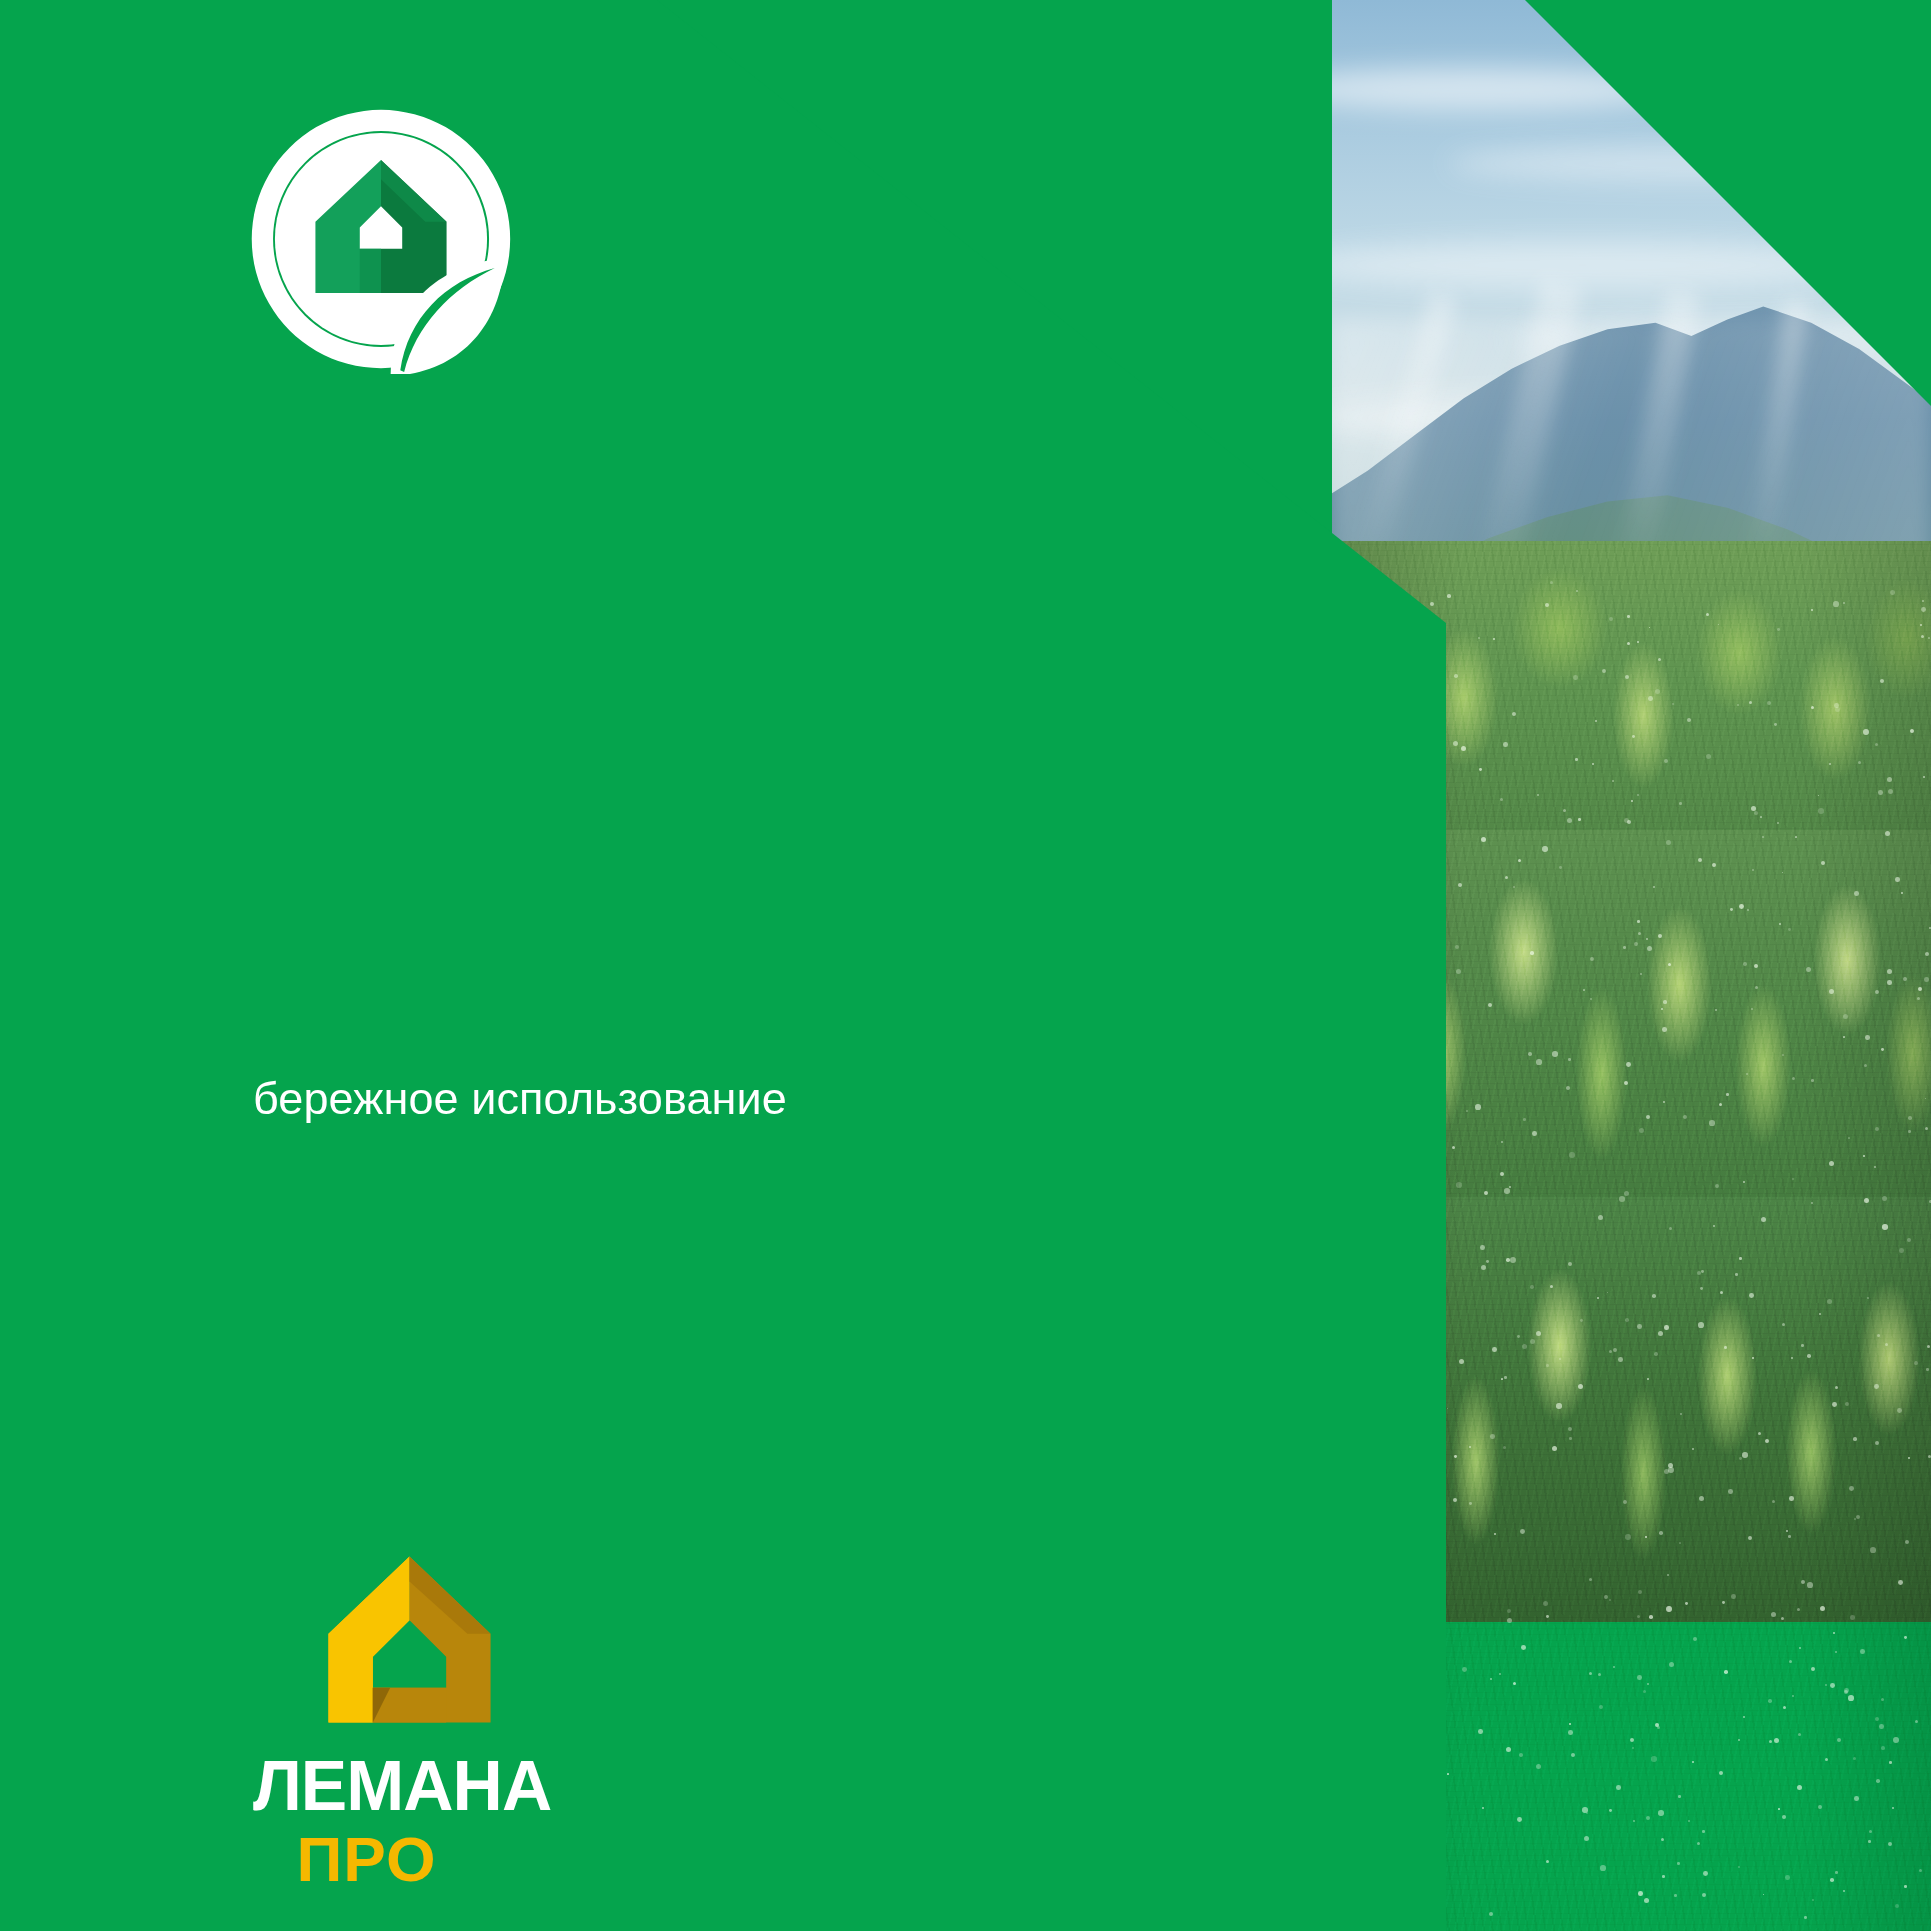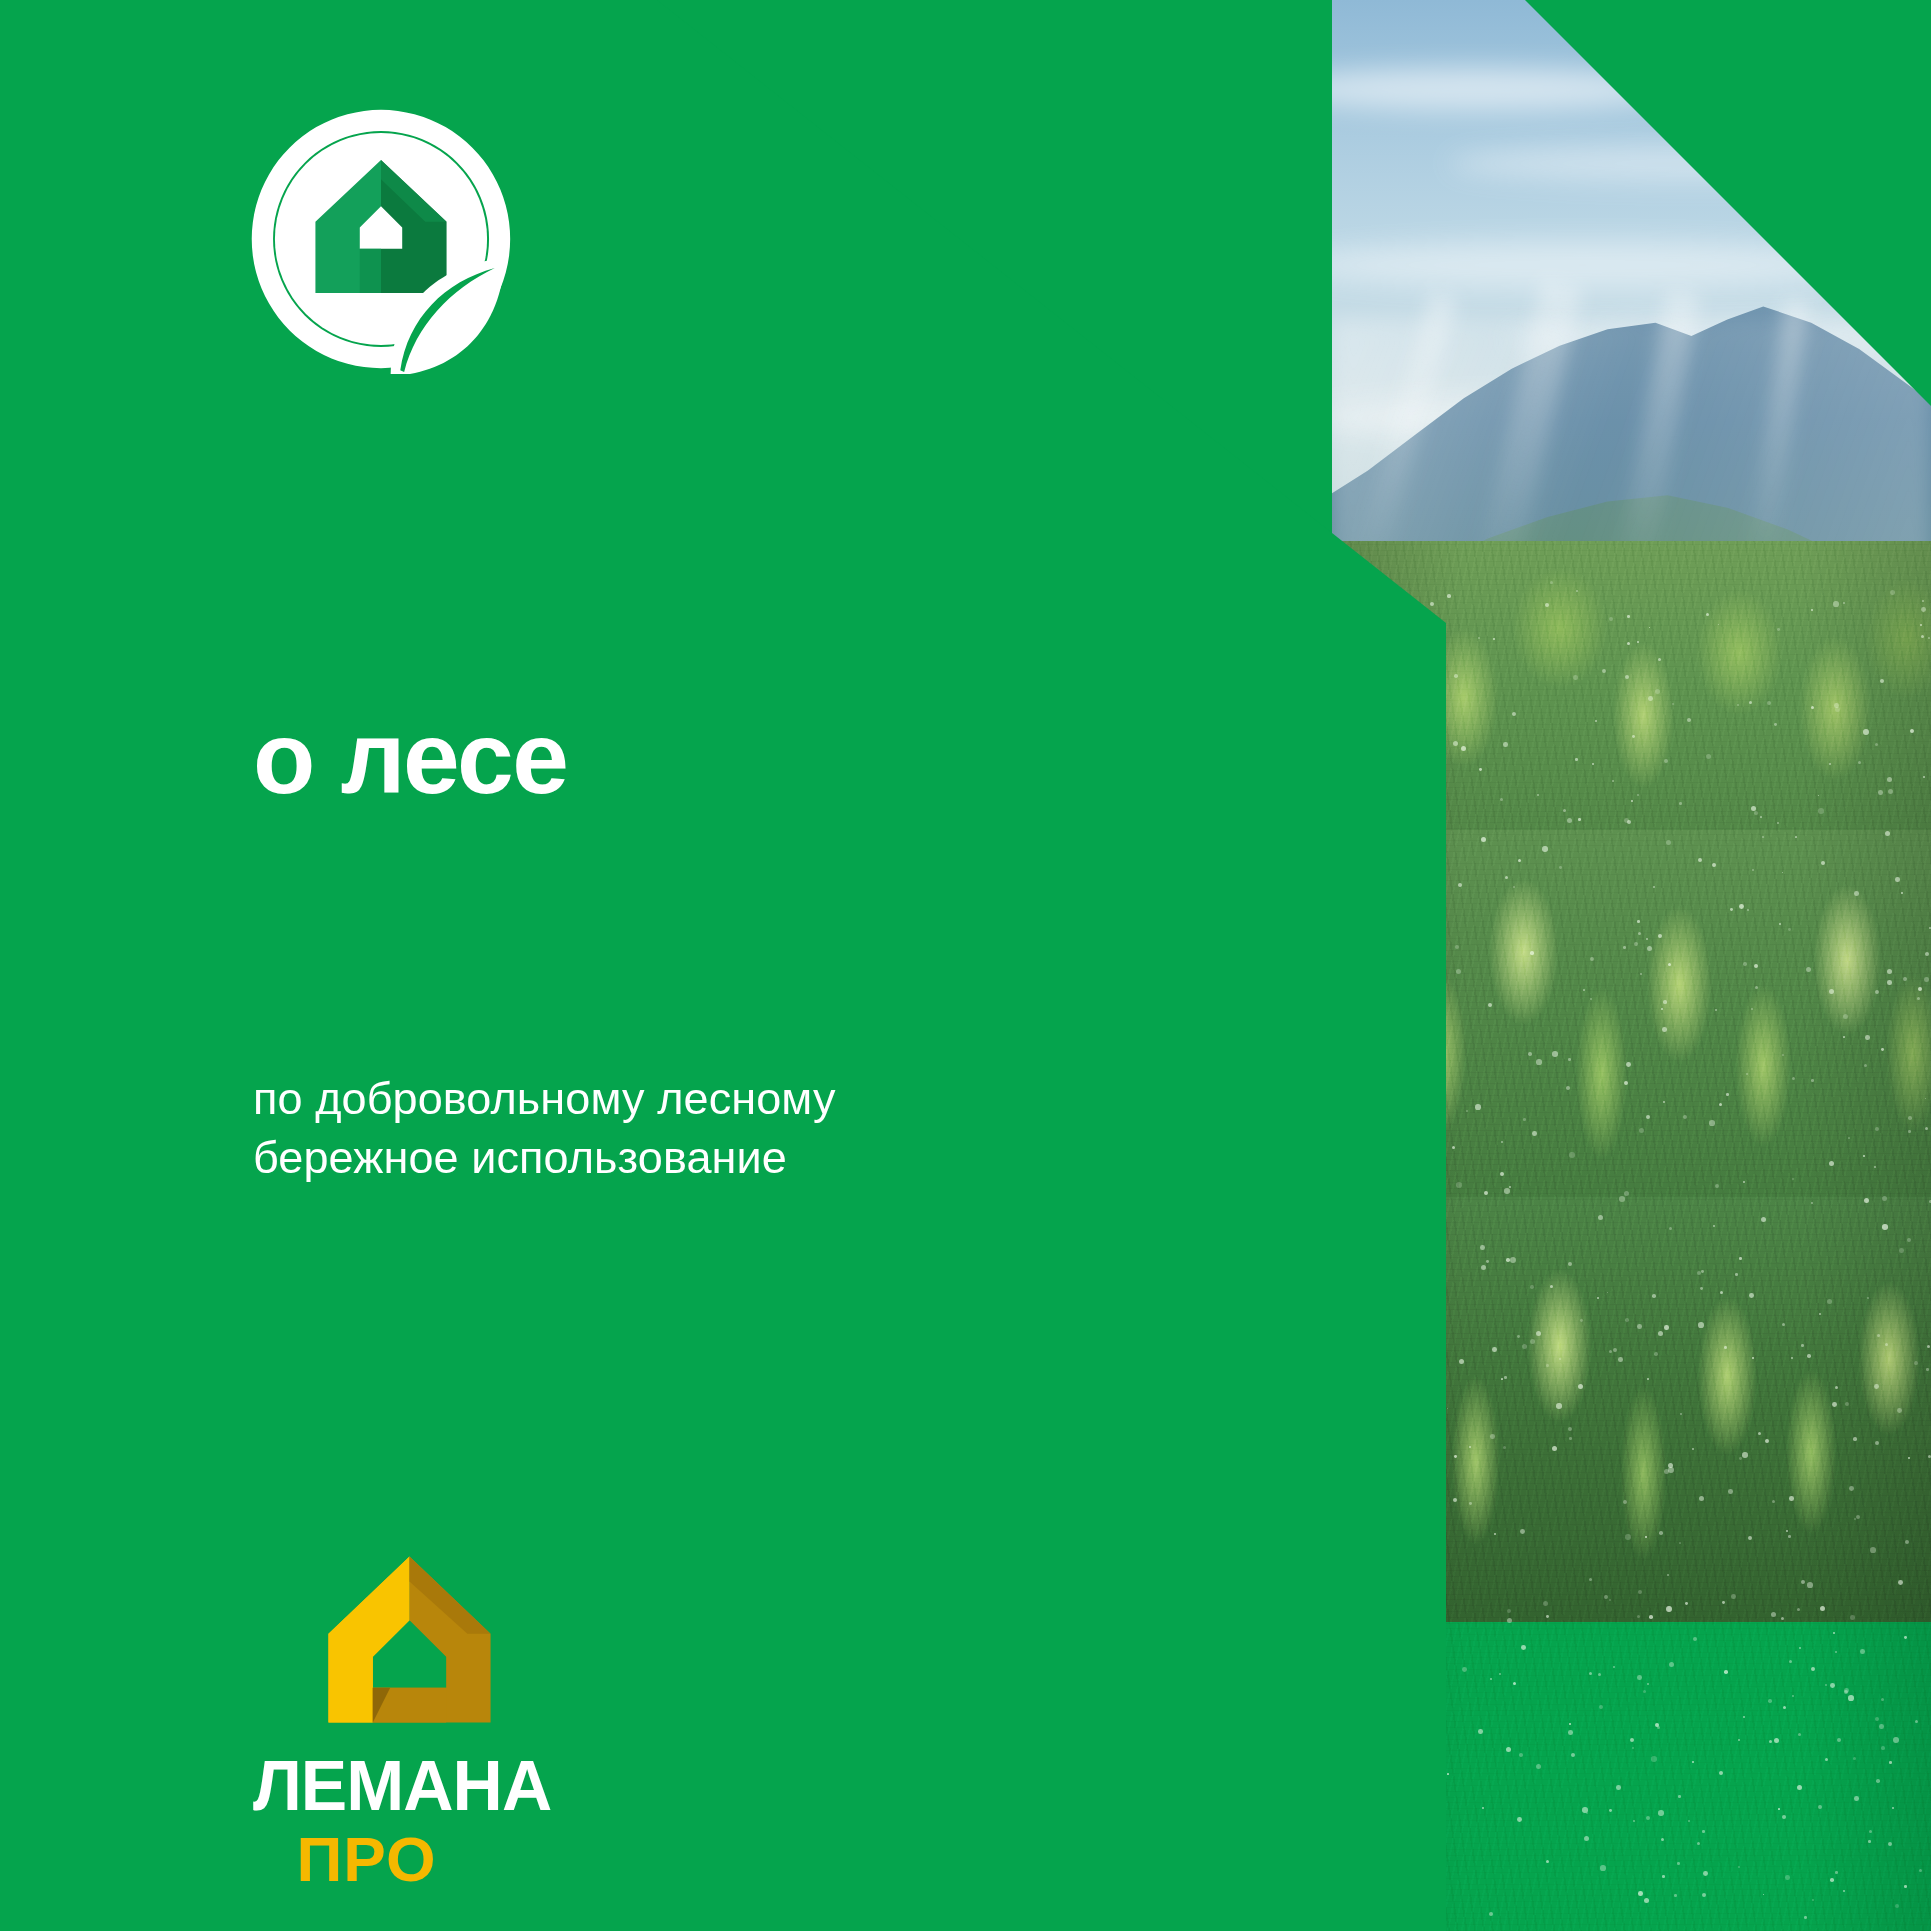--- a/index.html
+++ b/index.html
@@ -750,25 +750,23 @@
         <path d="M140,150 L140,196 L118,196 L118,150 Z" fill="#0E8E4C" opacity=".8"></path>
 
         <path d="M150,282 C150,214 196,166 268,160 C266,232 218,280 150,282 Z" fill="#FFFFFF"></path>
 
         <path d="M160,276 C168,222 206,184 258,170 C212,192 176,230 164,278 Z" fill="#05A44D"></path>
       </svg>
     </div>
 
 
     <h1 class="headline">
-      <span class="l2">о лесе</span>
     </h1>
 
     <p class="body-copy">
-      <span>по добровольному лесному</span>
       <span>бережное использование</span>
     </p>
 
     <div class="brand">
 
       <svg class="brand-house" viewBox="0 0 200 200" width="193" height="193" xmlns="http://www.w3.org/2000/svg">
 
         <path d="M100,14 L16,94 L16,186 L62,186 L62,118 L100,80 Z" fill="#F5B800"></path>
         <path d="M100,14 L100,80 L62,118 L62,186 L16,186 L16,94 Z" fill="#F9C400"></path>
 

